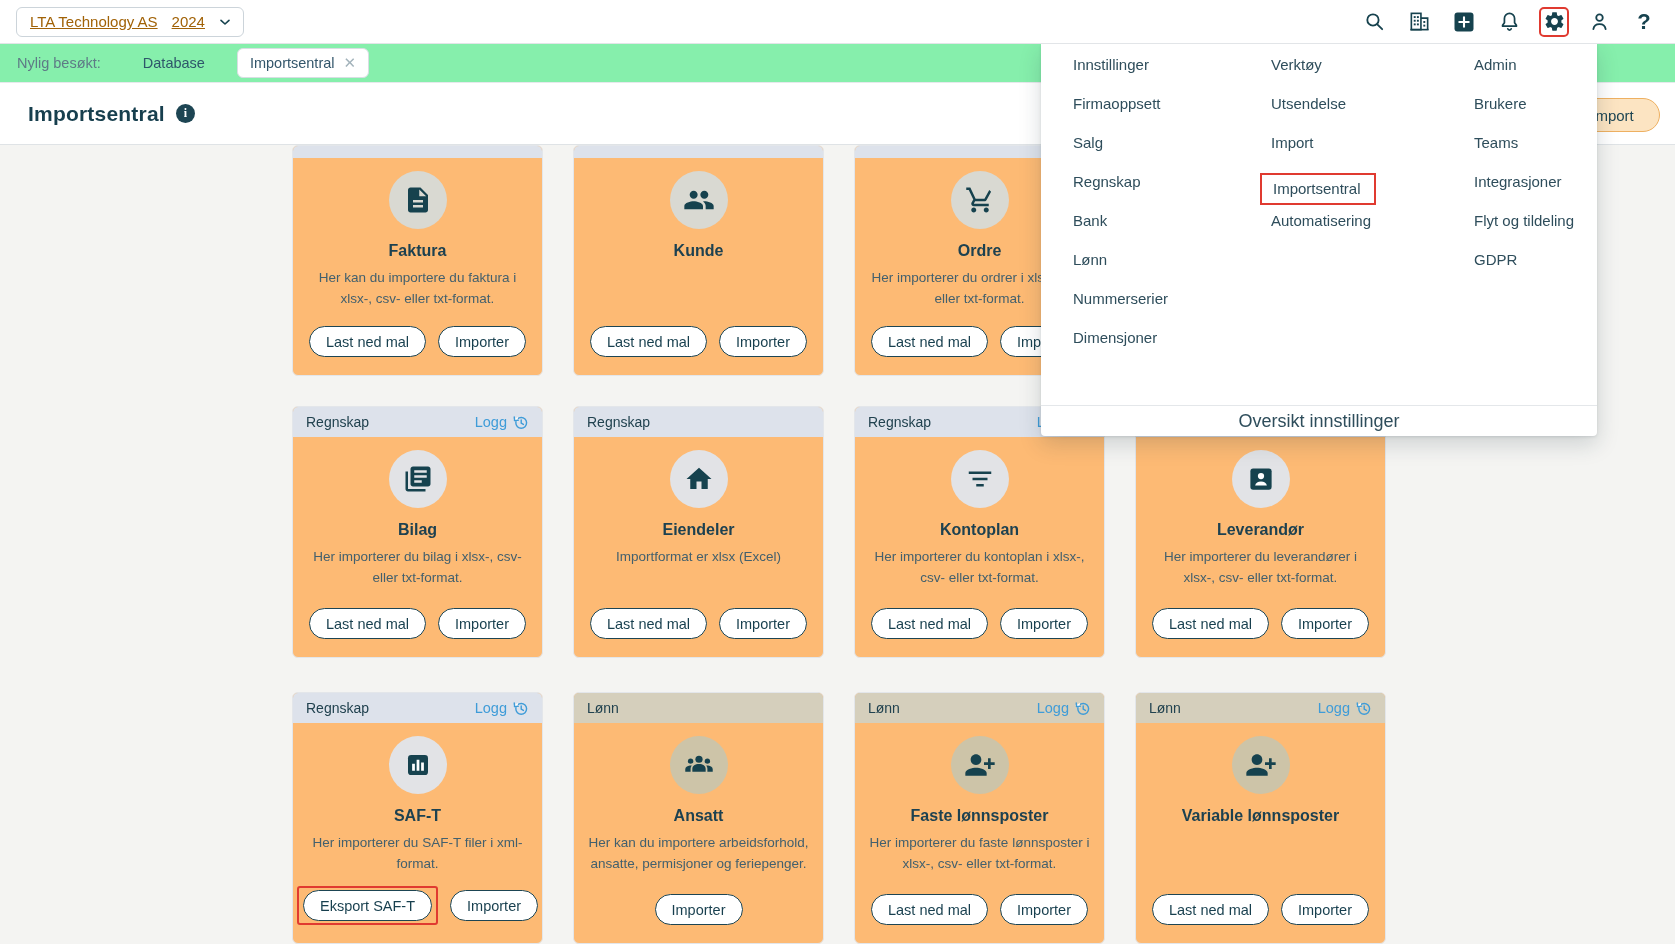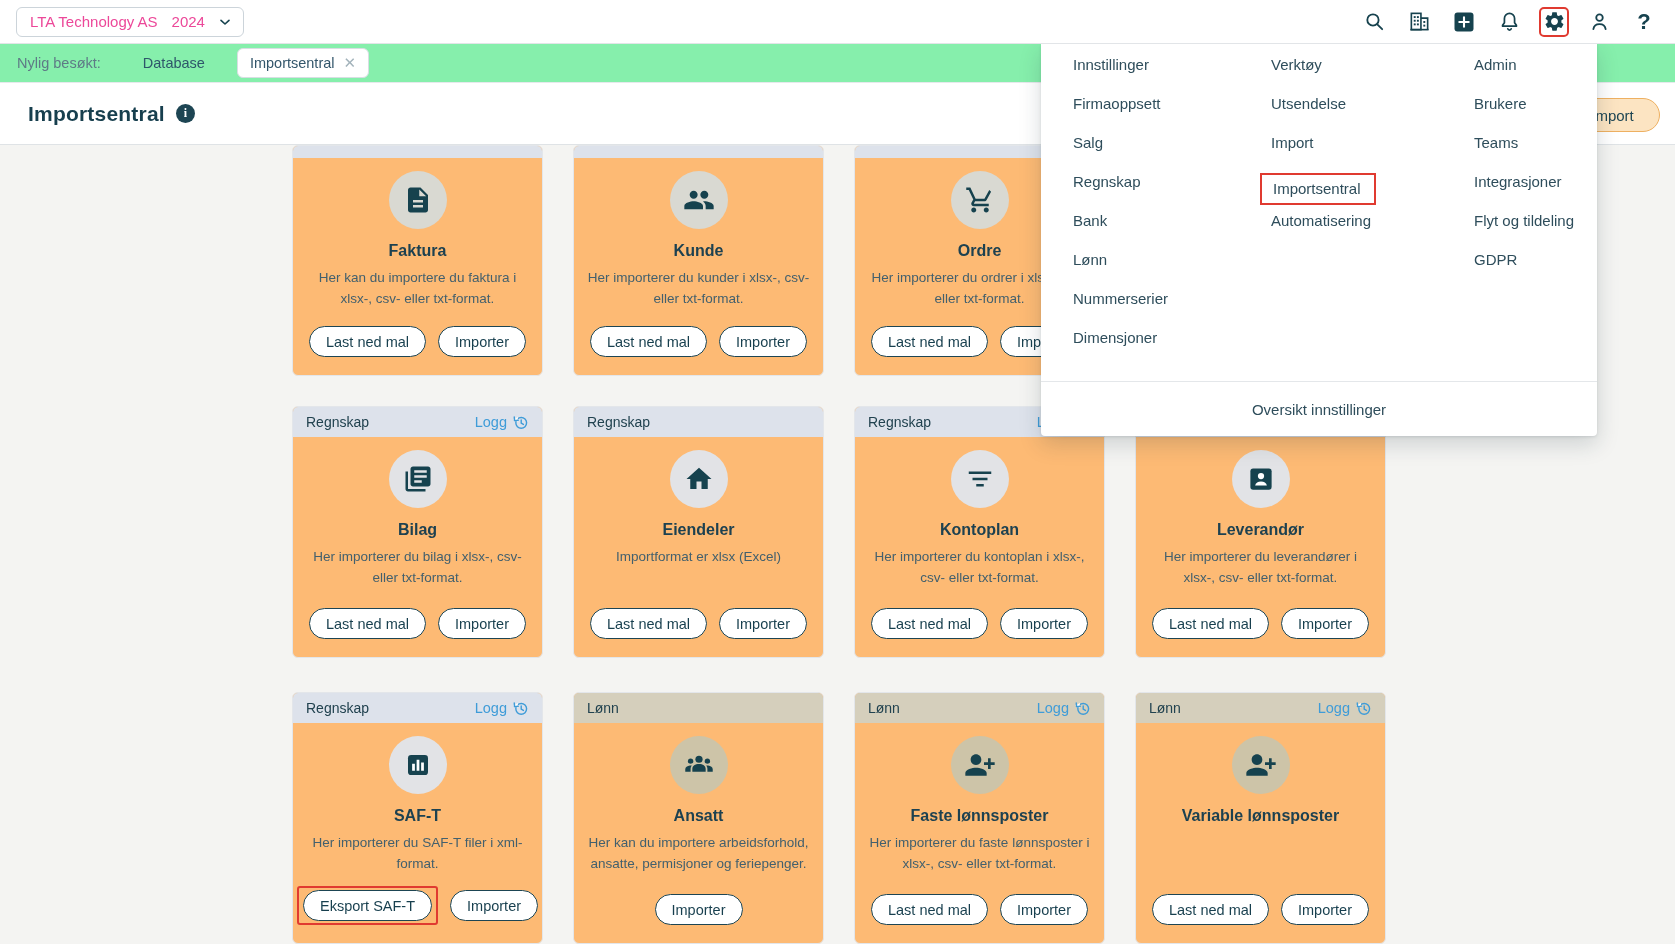--- a/index.html
+++ b/index.html
@@ -15,21 +15,21 @@
   .topbar {
     position:absolute; top:0; left:0; right:0; height:44px;
     background:#fff; border-bottom:1px solid #e2e5e8;
     display:flex; align-items:center; justify-content:space-between;
     padding:0 16px; z-index:30;
   }
   .company-selector {
     display:flex; align-items:center; gap:12px;
     border:1px solid #ccd4da; border-radius:6px;
     height:30px; padding:0 10px 0 13px;
-    font-size:15px; color:#ec4899; background:#fff; cursor:pointer;
+    font-size:15px; color:#a16207; background:#fff; cursor:pointer;text-decoration:underline;
   }
   .company-selector .year { margin-left:2px; }
   .topbar-icons { display:flex; align-items:center; gap:15px; }
   .tb-icon {
     width:30px; height:30px; display:flex; align-items:center; justify-content:center;
     cursor:pointer; color:#16424e; font-size:21px;
   }
   .hl-red-frame { border:2px solid #e03a30; border-radius:5px; }
   .help-glyph { font-size:22px; font-weight:600; color:#16424e; }
 
@@ -114,23 +114,23 @@
     box-shadow:0 8px 22px rgba(30,50,60,.18), 0 1px 3px rgba(30,50,60,.12);
     border-radius:0 0 4px 4px;
   }
   .menu-col { position:absolute; top:12px; }
   .menu-col:nth-child(1) { left:32px; }
   .menu-col:nth-child(2) { left:230px; }
   .menu-col:nth-child(3) { left:433px; }
   .menu-item { height:39px; display:flex; align-items:flex-start; font-size:15px; color:#2e4d5b; cursor:pointer; white-space:nowrap; }
   .menu-item .hl-red-box { border:2px solid #e03a30; padding:5px 13px 6px 11px; margin-left:-11px; }
   .dd-footer {
-    position:absolute; left:0; right:0; bottom:0; height:55px;
+    position:absolute; left:0; right:0; bottom:0; height:31px;
     border-top:1px solid #e4e7ea; display:flex; align-items:center; justify-content:center;
-    font-size:15px; color:#2e4d5b; cursor:pointer;
+    font-size:18px; color:#2e4d5b; cursor:pointer;
   }
 </style>
 </head>
 <body>
 
 <div class="topbar">
   <div class="company-selector">
     <span>LTA Technology AS</span>
     <span class="year">2024</span>
     <span class="icon">
@@ -233,21 +233,20 @@
         <div class="card-header sliver hdr-salg"></div>
         <div class="card-body">
           <div class="icon-circle circ-salg">
             <span class="icon">
               <svg width="32" height="32" viewBox="0 0 24 24">
                 <path fill="#16424e" d="M16 11c1.66 0 2.99-1.34 2.99-3S17.66 5 16 5c-1.66 0-3 1.34-3 3s1.34 3 3 3zm-8 0c1.66 0 2.99-1.34 2.99-3S9.66 5 8 5C6.34 5 5 6.34 5 8s1.34 3 3 3zm0 2c-2.33 0-7 1.17-7 3.5V19h14v-2.5c0-2.33-4.67-3.5-7-3.5zm8 0c-.29 0-.62.02-.97.05 1.16.84 1.97 1.97 1.97 3.45V19h6v-2.5c0-2.33-4.67-3.5-7-3.5z"></path>
               </svg>
             </span>
           </div>
           <div class="card-title">Kunde</div>
-          <div class="card-desc">Her importerer du kunder i xlsx-, csv- eller txt-format.</div>
           <div class="card-buttons">
             <button class="pill-btn">Last ned mal</button>
             <button class="pill-btn">Importer</button>
           </div>
         </div>
       </div>
       <div class="card">
         <div class="card-header sliver hdr-salg"></div>
         <div class="card-body">
           <div class="icon-circle circ-salg">

